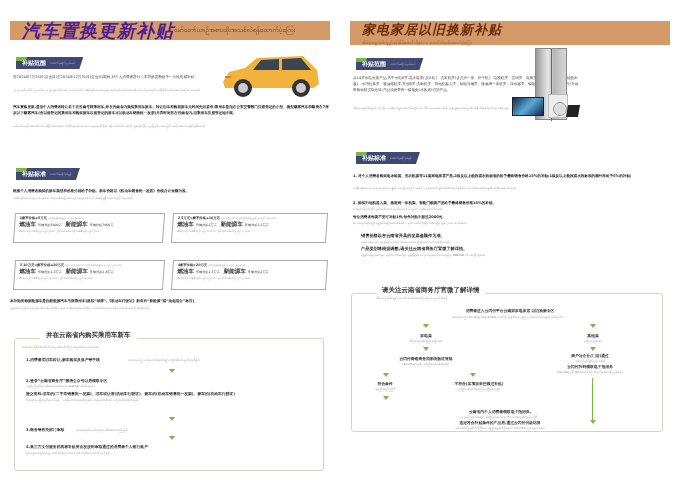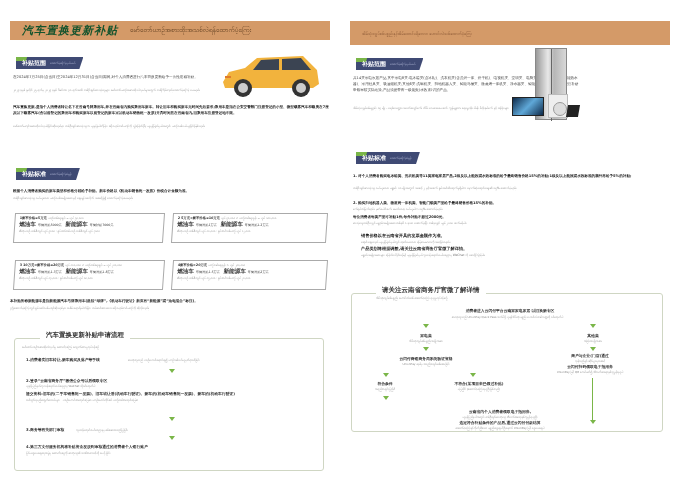--- a/index.html
+++ b/index.html
@@ -2,22 +2,22 @@
 <html><head>
 <meta charset="utf-8">
 <style>
   * { box-sizing: border-box; margin: 0; padding: 0; }
   html, body { width: 680px; height: 480px; background: #ffffff; overflow: hidden; }
   body { font-family: "DejaVu Sans", sans-serif; color: #333; position: relative; }
   .page { position: absolute; top: 0; width: 340px; height: 480px; background: #fff; }
   #left { left: 0; }
   #right { left: 340px; }
   .banner { position: absolute; left: 10px; right: 10px; top: 21px; height: 19px; background: #d49a68; display: flex; align-items: center; padding-left: 12px; }
-  .banner-title { font-weight: bold; font-size: 11px; color: #14532d; letter-spacing: 1px; font-style: italic; }
-  .banner-sub { font-size: 6.5px; color: #5a3a1c; margin-left: 12px; }
+  .banner-title { font-weight: bold; font-size: 18px; color: #4c1d95; letter-spacing: 1px; font-style: italic; }
+  .banner-sub { font-size: 6.5px; color: #5a3a1c; margin-left: 0; }
   #right .banner { height: 24px; flex-direction: column; align-items: flex-start; justify-content: center; padding-left: 12px; }
   #right .banner-title { color: #6a2a10; font-size: 13px; }
   #right .banner-sub { margin-left: 0; font-size: 4px; color: #7a4a2a; margin-top: 1px; }
   .sect-tag { position: absolute; height: 12px; display: flex; align-items: center; padding: 0 8px 0 6px; background: #3f4a74; clip-path: polygon(0 0, 100% 0, 94% 100%, 0 100%); }
   .sect-tag::before { content: ""; position: absolute; left: -2px; top: -3px; width: 14px; height: 7px; background: #7ab648; clip-path: polygon(15% 0, 100% 0, 85% 100%, 0 100%); }
   .sect-tag .t1 { font-size: 6px; font-weight: bold; color: #fff; position: relative; }
   .sect-tag .t2 { font-size: 3px; color: #cfd5ef; margin-left: 4px; position: relative; }
   .para { position: absolute; font-size: 3.6px; line-height: 6px; color: #444; }
   .para.bold { font-weight: bold; color: #222; }
   .para.my { font-size: 3px; color: #777; line-height: 5px; }
@@ -98,21 +98,21 @@
   <div class="box" style="left:172px; top:260px; width:155px;">
     <div class="head"><span>4新车价格&gt;20万元</span> <span style="font-weight:normal;color:#888;font-size:2.8px">ယာဉ်သစ်ဈေးနှုန်း &gt; ယွမ် ၂၀၀,၀၀၀</span></div>
     <div class="main"><b>燃油车</b> <small>每辆补贴1.5万元</small>&nbsp; <b>新能源车</b> <small>每辆补贴2万元</small></div>
     <div class="my">ဆီသုံးယာဉ် တစ်စီးလျှင် ယွမ် ၁၅,၀၀၀ · စွမ်းအင်သစ်ယာဉ် ယွမ် ၂၀,၀၀၀</div>
   </div>
 
   <div class="para bold" style="left:10px; top:298px; width:320px;">本补贴所称新能源车是指新能源汽车号牌乘用车(悬挂“绿牌”,《机动车行驶证》新页有“新能源”或“油电混合”标注)。</div>
   <div class="para my" style="left:10px; top:306px; width:320px;">ဤထောက်ပံ့ကြေးတွင် စွမ်းအင်သစ်ယာဉ်ဆိုသည်မှာ အစိမ်းရောင်နံပါတ်ပြား တပ်ဆင်ထားသော ခရီးသည်တင်ယာဉ်ကို ဆိုလိုသည်။</div>
 
   <div class="flow" style="left:14px; top:338px; width:310px; height:133px;"></div>
-  <div class="flow-title" style="left:40px; top:331px;">汽车置换更新补贴申请流程</div>
+  <div class="flow-title" style="left:40px; top:331px;">并在云南省内购买乘用车新车</div>
   <div class="step-my" style="left:22px; top:345px;">မော်တော်ယာဉ်အစားထိုးလဲလှယ်မှု ထောက်ပံ့ကြေး လျှောက်ထားမှုလုပ်ငန်းစဉ်</div>
 
   <div class="step" style="left:26px; top:357px;">1.消费者卖旧车转让,新车购买及落户等手续</div>
   <div class="step-my" style="left:128px; top:358px; width:190px;">စားသုံးသူသည် ယာဉ်ဟောင်းရောင်းချ၍ ယာဉ်သစ်ဝယ်ယူမှတ်ပုံတင်ခြင်း</div>
   <div class="arrow" style="left:169px; top:369px;"></div>
 
   <div class="step" style="left:26px; top:378px;">2.登录“云南省商务厅”微信公众号以后领取专区</div>
   <div class="step-my" style="left:26px; top:384px; width:290px;">ယူနန်ပြည်နယ်ကူးသန်းရောင်းဝယ်ရေးဌာန WeChat သို့ဝင်ရောက်ပါ</div>
   <div class="step" style="left:26px; top:391px; width:292px;">提交资料:旧车的(二手车销售统一发票)、旧车转让后(机动车行驶证)、新车的(机动车销售统一发票)、新车的(机动车行驶证)</div>
   <div class="step-my" style="left:26px; top:398px; width:290px;">တင်သွင်းရမည့်စာရွက်စာတမ်းများ - ယာဉ်ဟောင်းအရောင်းပြေစာ၊ ယာဉ်မောင်းလိုင်စင်၊ ယာဉ်သစ်အရောင်းပြေစာ</div>
@@ -121,20 +121,21 @@
   <div class="step" style="left:26px; top:427px;">3.商务等有关部门审核</div>
   <div class="step-my" style="left:76px; top:428px; width:200px;">ကူးသန်းရောင်းဝယ်ရေးဌာနမှ စစ်ဆေးအတည်ပြုခြင်း</div>
   <div class="arrow" style="left:169px; top:436px;"></div>
 
   <div class="step" style="left:26px; top:444px;">4.第三方支付服务机构将补贴资金发放到审核通过的消费者个人银行账户</div>
   <div class="step-my" style="left:26px; top:451px; width:290px;">ပြင်ပငွေပေးချေရေးအဖွဲ့မှ ထောက်ပံ့ငွေကို စားသုံးသူ၏ ဘဏ်အကောင့်သို့ ပေးပို့ခြင်း</div>
 </div>
 
 <div class="page" id="right">
   <div class="banner">
+    <span class="banner-title">家电家居以旧换新补贴</span>
     <span class="banner-sub">အိမ်သုံးလျှပ်စစ်ပစ္စည်းနှင့်အိမ်ထောင်ပရိဘောဂ ဟောင်းလဲသစ်ထောက်ပံ့ကြေး</span>
   </div>
 
   <div class="sect-tag" style="left:16px; top:58px;">
     <span class="t1">补贴范围</span>
     <span class="t2">ထောက်ပံ့ကြေးနယ်ပယ်</span>
   </div>
   <div class="para" style="left:13px; top:75px; width:228px;">共14类家电家居产品,其中家电8类:电冰箱类(含冰柜)、洗衣机类(含洗烘一体、烘干机)、电视机类、空调类、电脑类、热水器类(含太阳能热水器)、家用灶具类、吸油烟机类;其他6类:洗碗机类、扫地机器人类、智能马桶类、微蒸烤一体机类、净水器类、智能门锁类。产品类别按照补贴申领审核实际政策,产品须是带有一级能效(水效)标识的产品。</div>
   <div class="para my" style="left:13px; top:106px; width:220px;">အိမ်သုံးလျှပ်စစ်ပစ္စည်း ၁၄ မျိုး - ရေခဲသေတ္တာ၊ အဝတ်လျှော်စက်၊ တီဗီ၊ လေအေးပေးစက်၊ ကွန်ပျူတာ၊ ရေနွေးအိုး၊ မီးဖို၊ မီးခိုးစုပ်စက် နှင့် အခြားများ</div>
 

